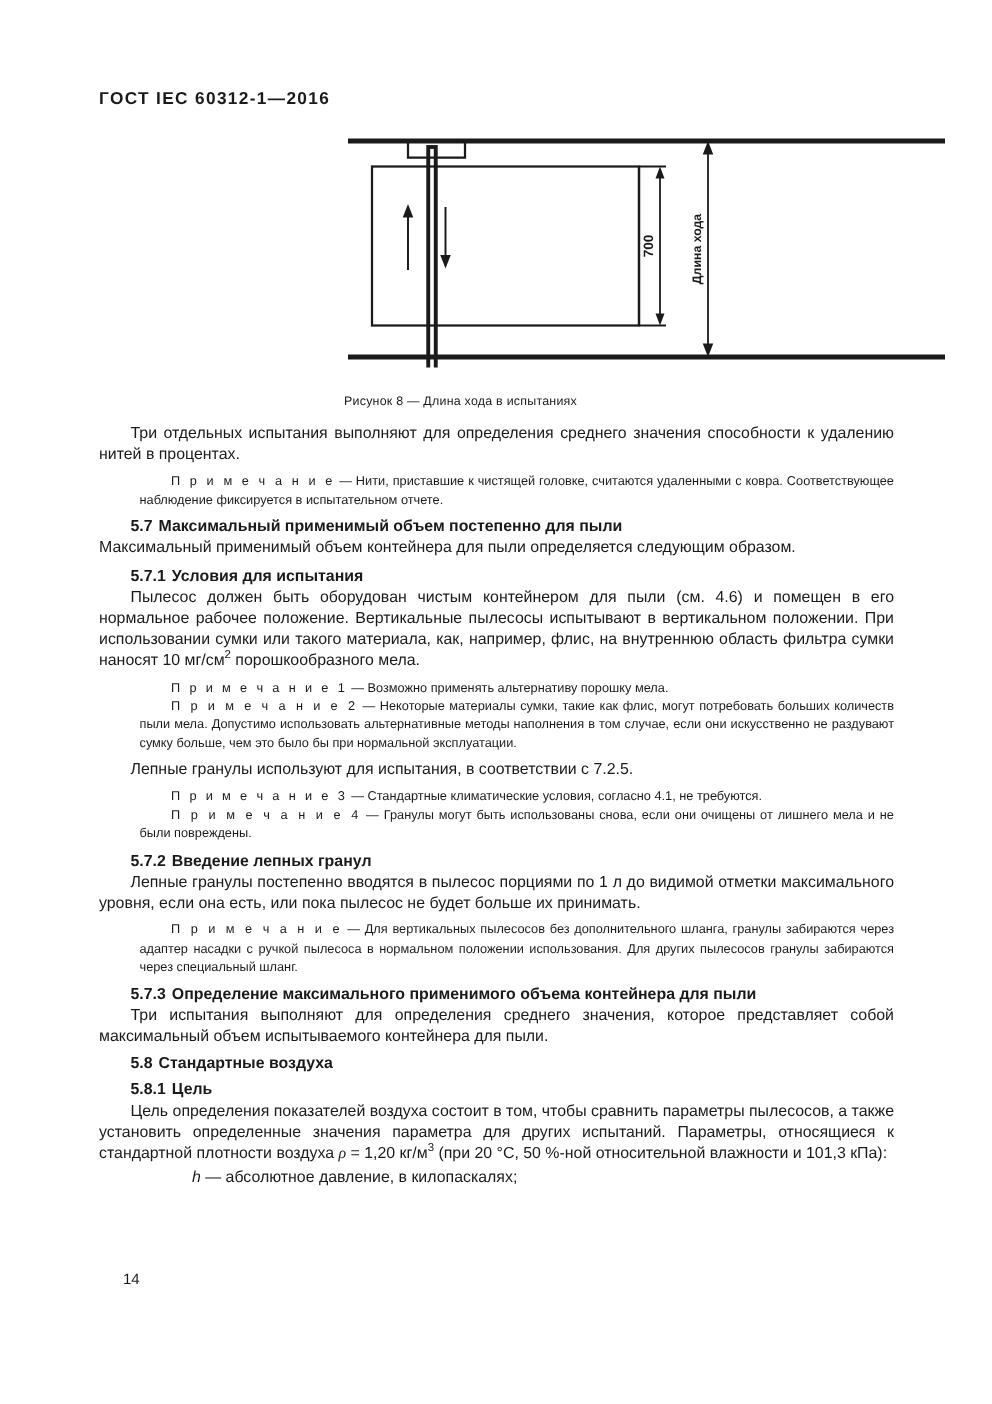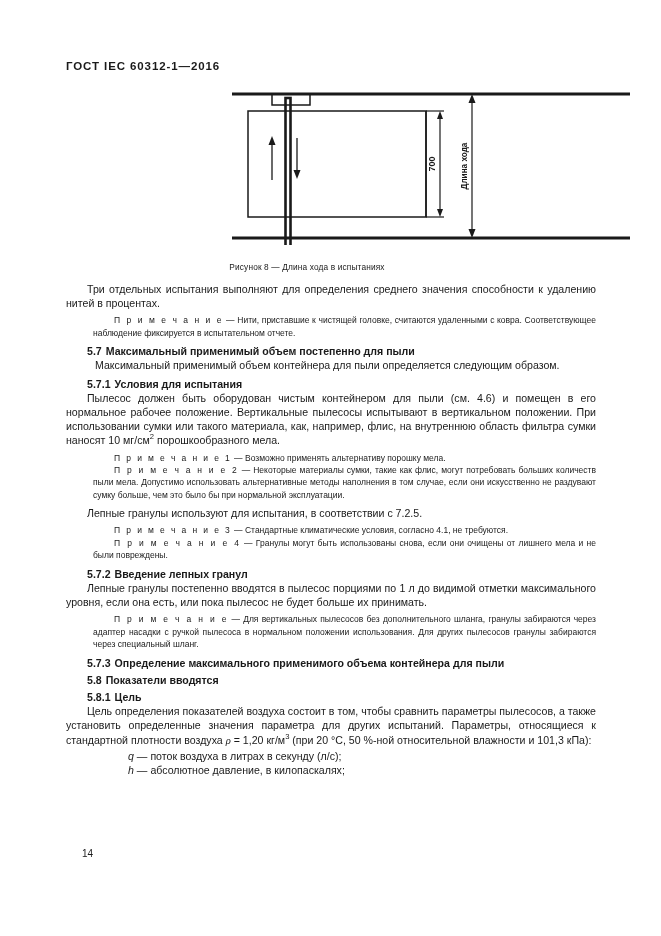--- a/index.html
+++ b/index.html
@@ -58,21 +58,21 @@
   }
   p { margin: 0; }
 
   .para {
     font-size: 10.6px;
     line-height: 14.2px;
     text-align: justify;
     text-indent: 21px;
     margin-bottom: 1px;
   }
-  .para.cont { text-indent: 0; margin-left: 29px; }
+  .para.cont { text-indent: 0; }
 
   .note {
     font-size: 8.5px;
     line-height: 12.4px;
     text-align: justify;
     text-indent: 21px;
     margin-left: 27px;
   }
   .note .nlabel {
     letter-spacing: 1.9px;
@@ -191,30 +191,30 @@
     <h3 class="sec"><span class="num">5.7.2</span><span>Введение лепных гранул</span></h3>
     <p class="para">Лепные гранулы постепенно вводятся в пылесос порциями по 1 л до видимой отметки максимального уровня, если она есть, или пока пылесос не будет больше их принимать.</p>
 
     <div class="spacer-xs"></div>
 
     <p class="note"><span class="nlabel">П р и м е ч а н и е</span><span> — Для вертикальных пылесосов без дополнительного шланга, гранулы забираются через адаптер насадки с ручкой пылесоса в нормальном положении использования. Для других пылесосов гранулы забираются через специальный шланг.</span></p>
 
     <div class="spacer-sm"></div>
 
     <h3 class="sec"><span class="num">5.7.3</span><span>Определение максимального применимого объема контейнера для пыли</span></h3>
-
-    <div class="spacer-xs"></div>
-
-    <h3 class="sec"><span class="num">5.8</span><span>Показатели вводятся</span></h3>
+    <p class="para">Три испытания выполняют для определения среднего значения, которое представляет собой максимальный объем испытываемого контейнера для пыли.</p>
+
+    <div class="spacer-xs"></div>
+
+    <h3 class="sec"><span class="num">5.8</span><span>Стандартные воздуха</span></h3>
 
     <div class="spacer-xs"></div>
 
     <h3 class="sec"><span class="num">5.8.1</span><span>Цель</span></h3>
     <p class="para"><span>Цель определения показателей воздуха состоит в том, чтобы сравнить параметры пылесосов, а также установить определенные значения параметра для других испытаний. Параметры, относящиеся к стандартной плотности воздуха </span><span class="rho">ρ</span><span> = 1,20 кг/м</span><sup>3</sup><span> (при 20 °С, 50 %-ной относительной влажности и 101,3 кПа):</span></p>
 
-    <p class="deflist"><span class="var">q</span><span> — поток воздуха в литрах в секунду (л/с);</span></p>
     <p class="deflist"><span class="var">h</span><span> — абсолютное давление, в килопаскалях;</span></p>
 
   </div>
 
   <div class="page-num">14</div>
 
 </div>
 
 </body></html>

